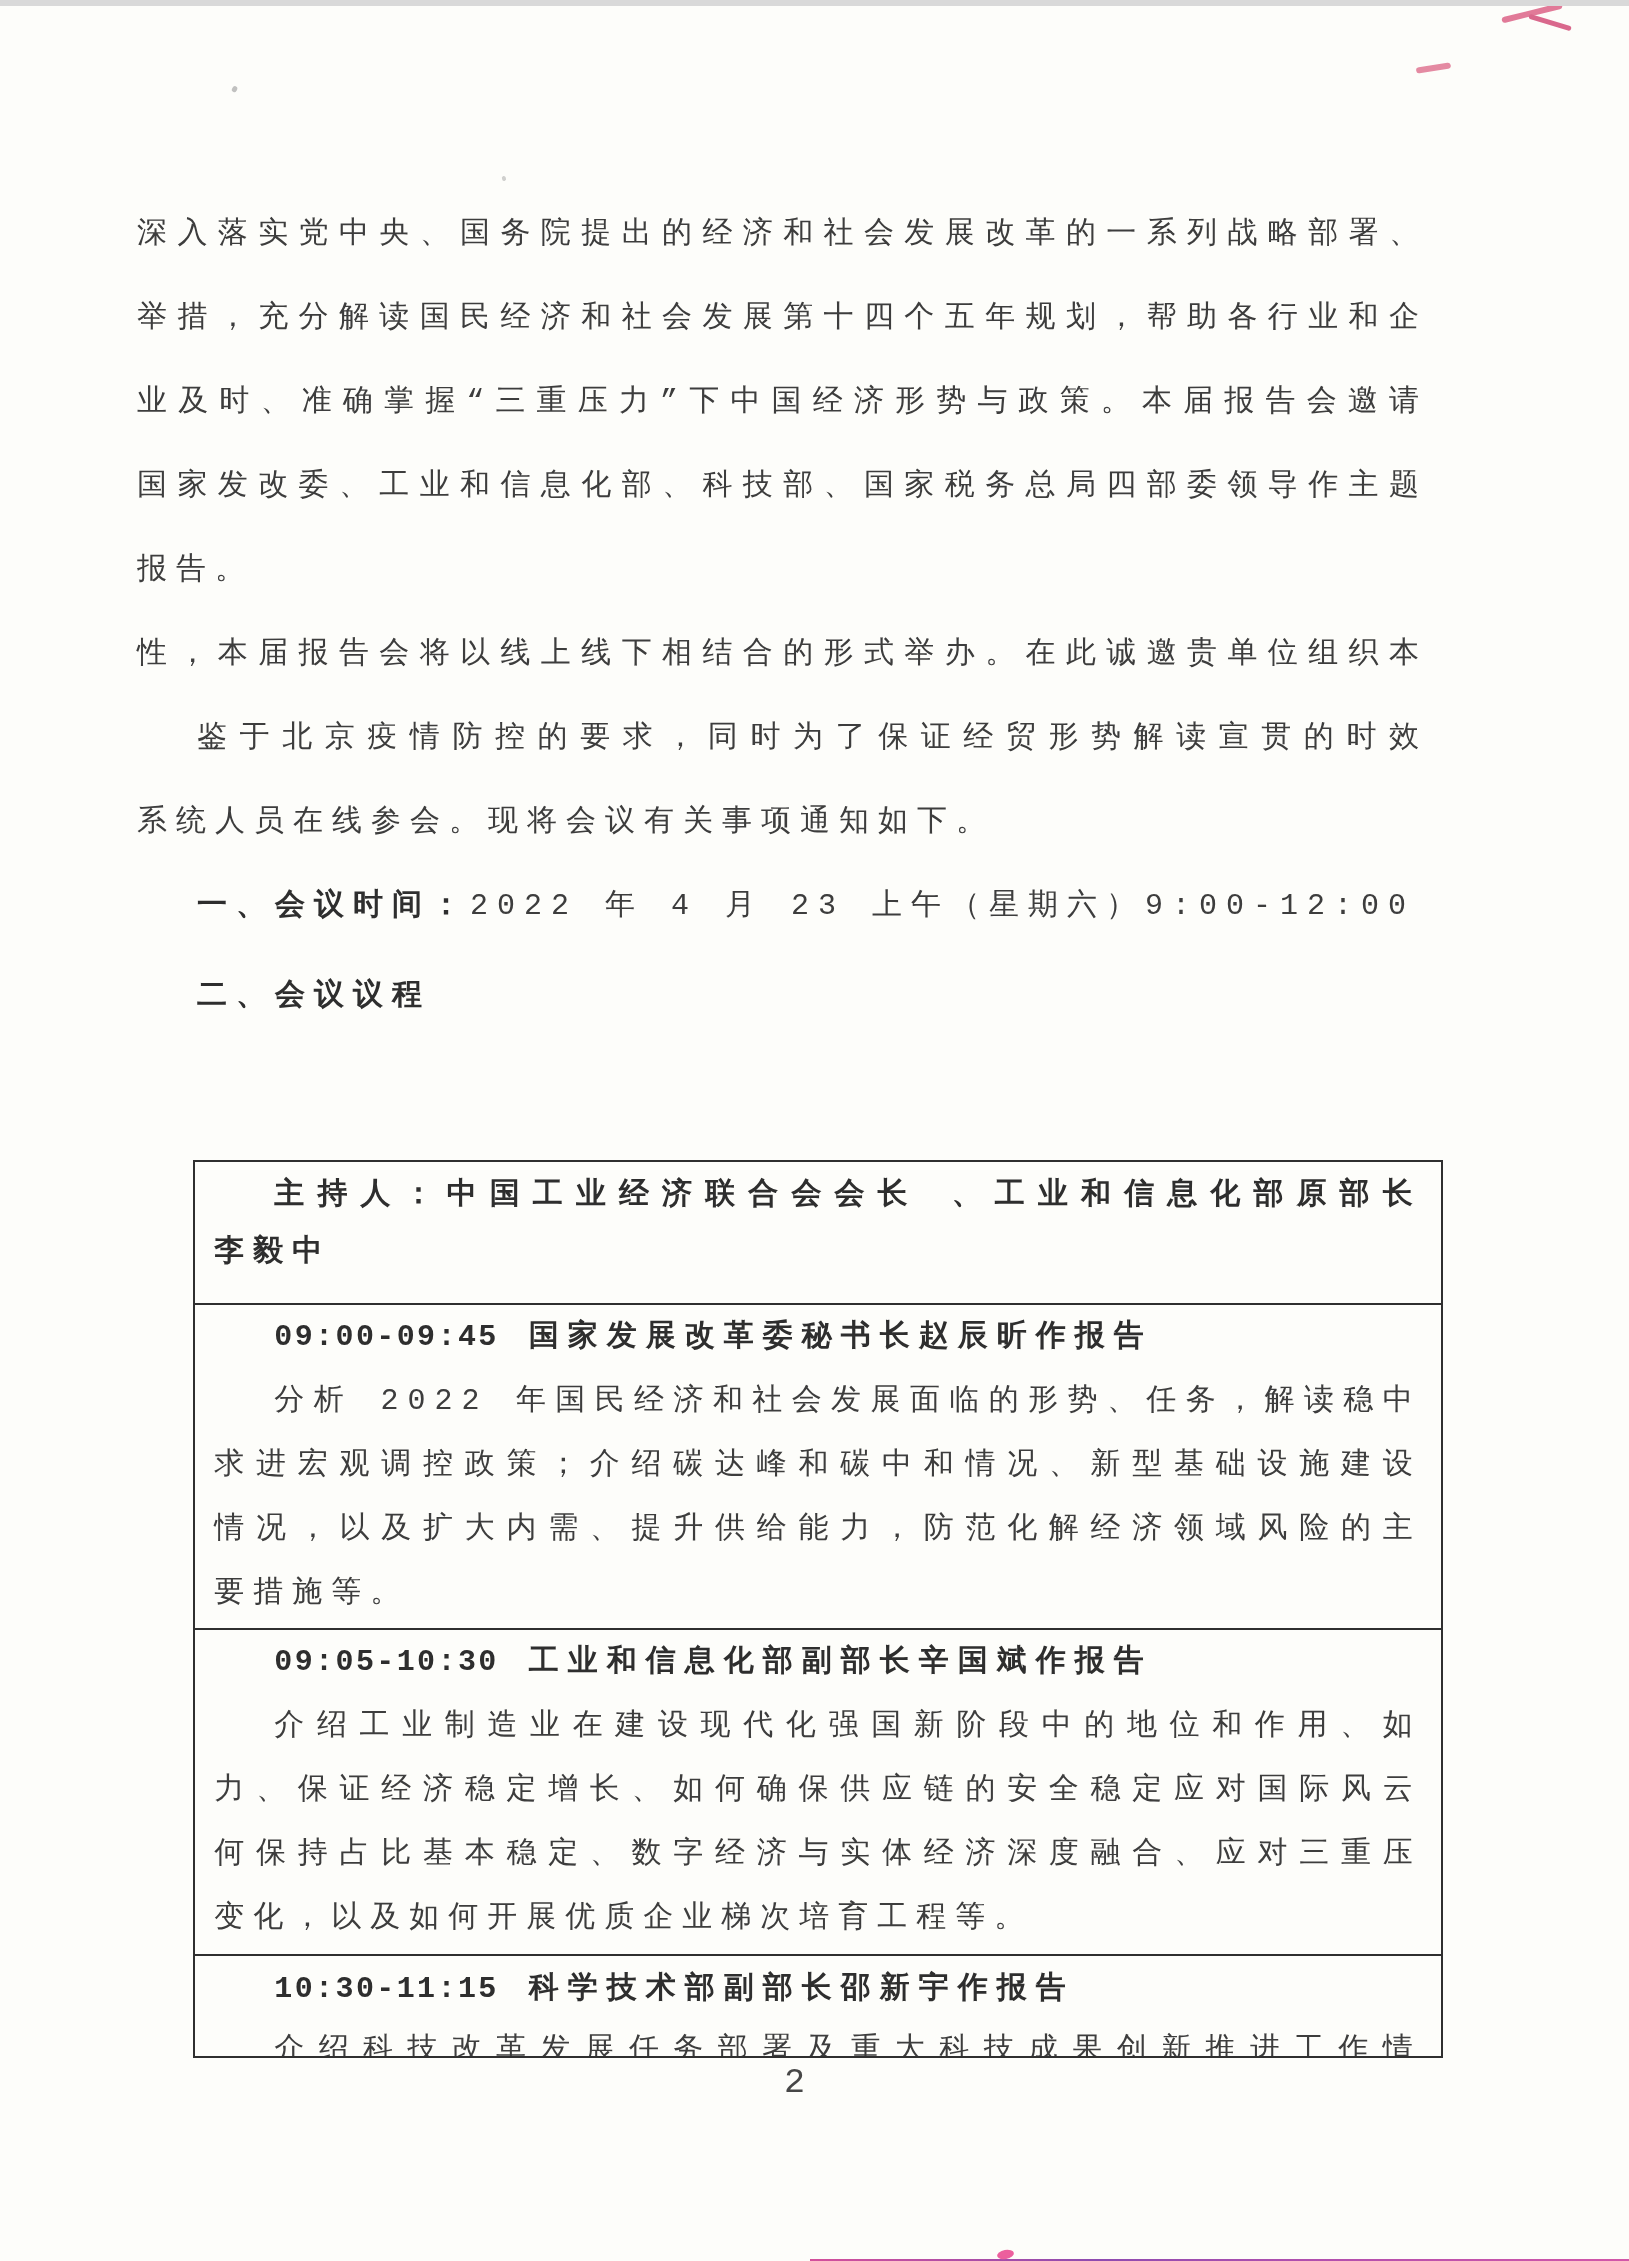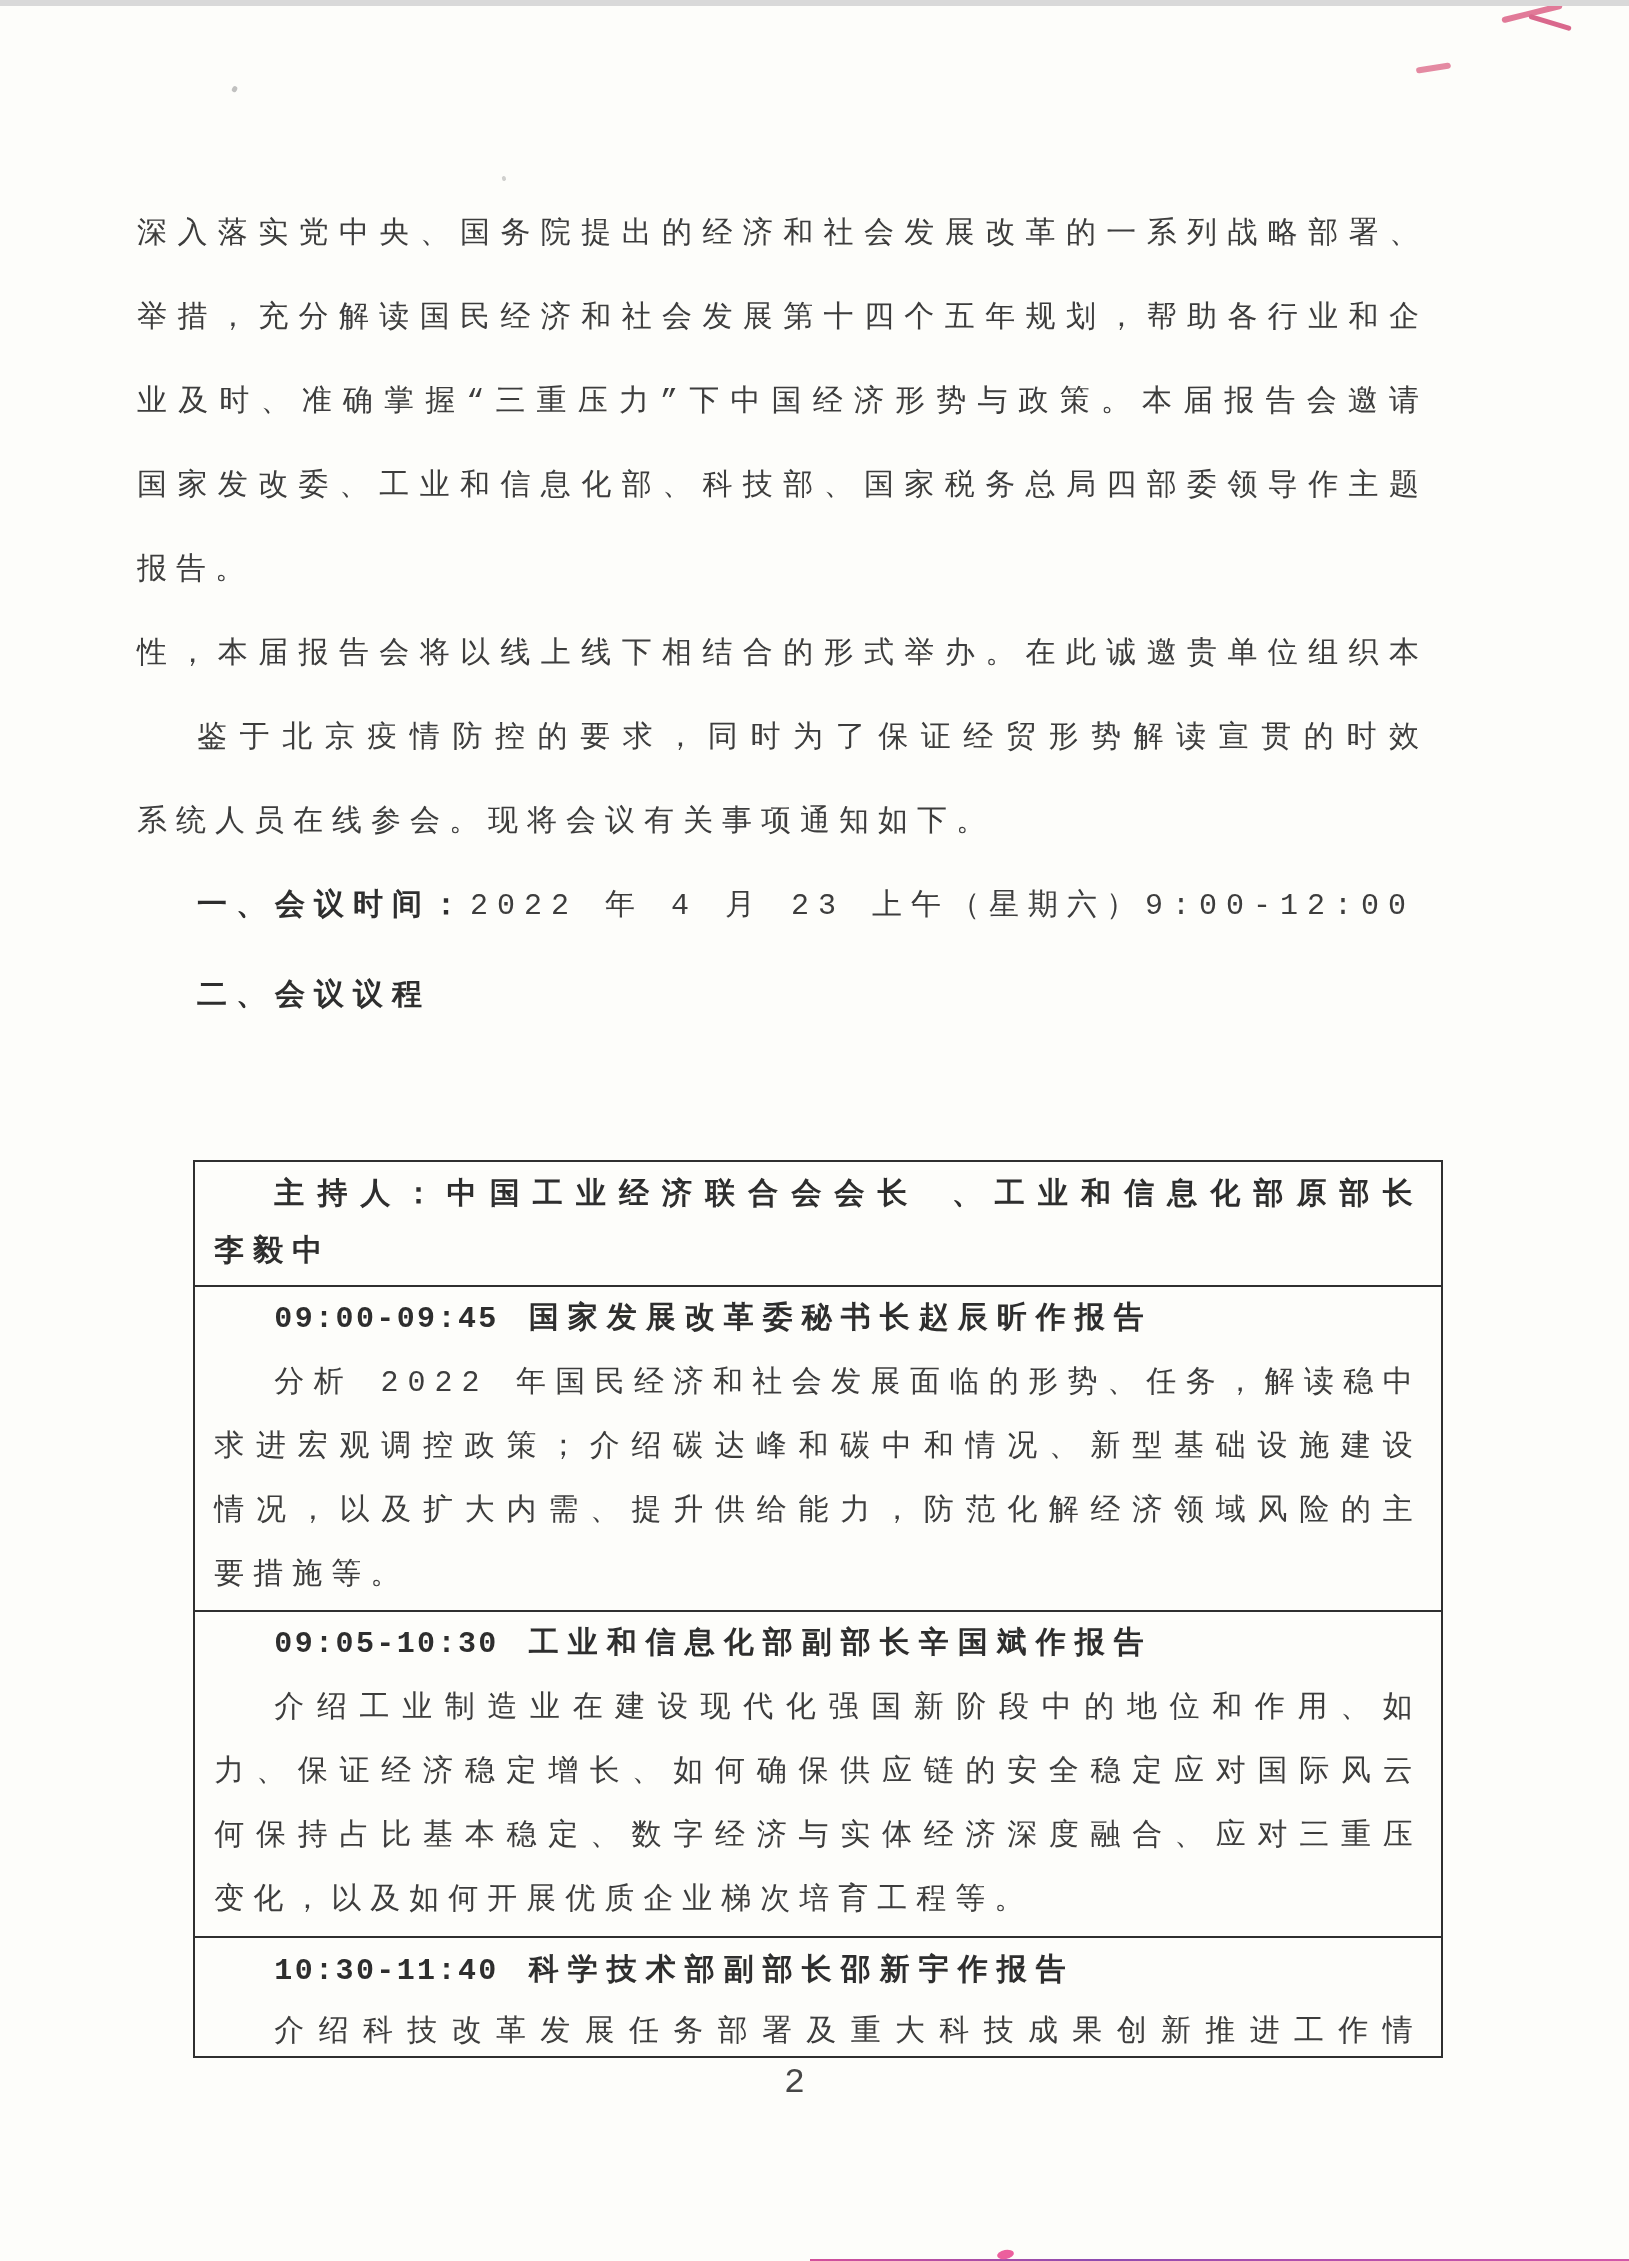--- a/index.html
+++ b/index.html
@@ -24,21 +24,21 @@
   .gap-top { margin-top:6.4px; }
 
   .agenda-table {
     position:absolute; left:193px; top:1154px; width:1250px; height:898px;
     border:2.6px solid #2f2f2f; box-sizing:border-box;
     font-size:30px; letter-spacing:0.30em; color:#3d3d3d;
     overflow:hidden;
   }
   .t-row { box-sizing:border-box; padding:0 19.3px; border-bottom:2.6px solid #2f2f2f; text-justify:inter-ideograph; }
   .t-row:last-child { border-bottom:none; }
-  .row-moderator { height:125px; line-height:57px; padding-top:5.2px; font-weight:700; color:#2e2e2e; }
+  .row-moderator { height:143px; line-height:57px; padding-top:5.2px; font-weight:700; color:#2e2e2e; }
   .row-session-1 { height:325px; line-height:64px; }
   .row-session-2 { height:326px; line-height:64px; }
   .row-session-3 { height:auto;  line-height:61px; padding-top:2.6px; }
   .session-header { font-weight:700; color:#2e2e2e; text-indent:2em; }
   .time { letter-spacing:0.08em; margin-right:1.0em; }
 
   .page-number {
     position:absolute; top:2057px; left:0; width:1589px;
     text-align:center; font-size:35px; letter-spacing:0; color:#474747;
   }
@@ -97,21 +97,21 @@
         <span class="time">09:05-10:30</span><span>工业和信息化部副部长辛国斌作报告</span>
       </div>
       <div class="line j ind">介绍工业制造业在建设现代化强国新阶段中的地位和作用、如</div>
       <div class="line j">力、保证经济稳定增长、如何确保供应链的安全稳定应对国际风云</div>
       <div class="line j">何保持占比基本稳定、数字经济与实体经济深度融合、应对三重压</div>
       <div class="line">变化，以及如何开展优质企业梯次培育工程等。</div>
     </div>
 
     <div class="t-row row-session-3">
       <div class="line session-header">
-        <span class="time">10:30-11:40</span><span>科学技术部副部长邵新宇作报告</span>
+        <span class="time">10:30-11:15</span><span>科学技术部副部长邵新宇作报告</span>
       </div>
       <div class="line j ind">介绍科技改革发展任务部署及重大科技成果创新推进工作情</div>
     </div>
   </div>
 
   <div class="page-number">2</div>
 
   <div class="artifact scribble-1"></div>
   <div class="artifact scribble-2"></div>
   <div class="artifact scribble-3"></div>

